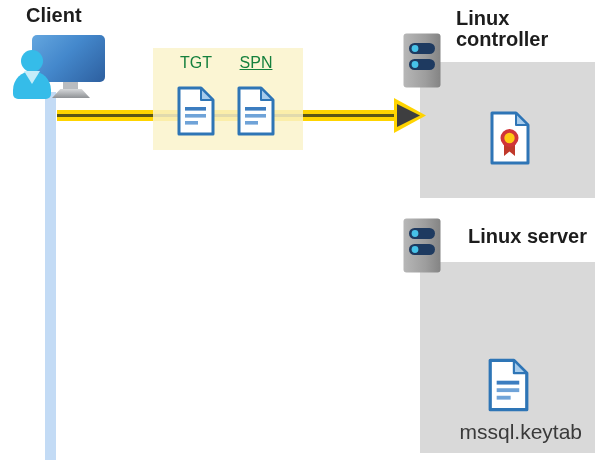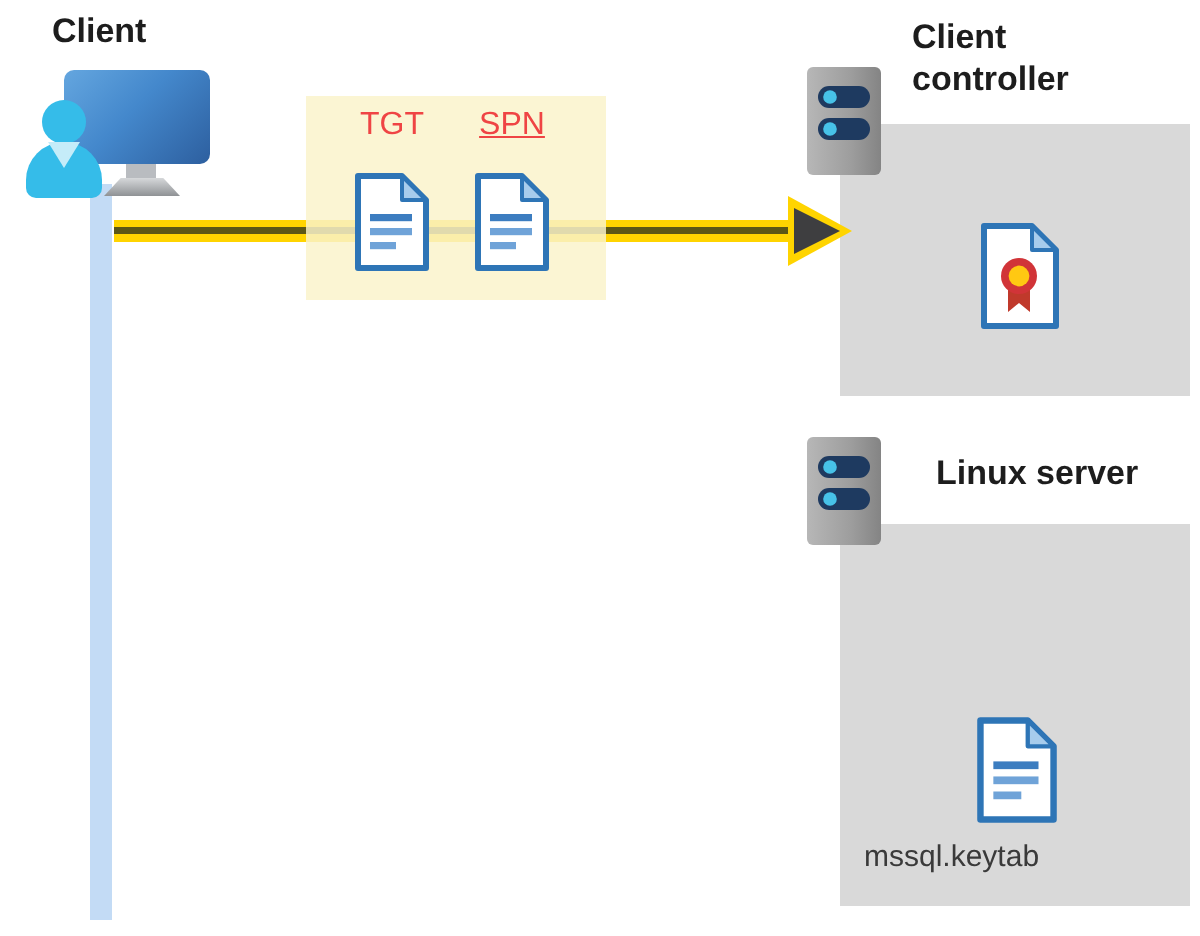--- a/index.html
+++ b/index.html
@@ -1,21 +1,21 @@
 <!DOCTYPE html>
 <html><head>
 <meta charset="utf-8">
 <style>
   html,body{margin:0;padding:0;}
   body{font-family:"Liberation Sans","DejaVu Sans",sans-serif;background:#fff;}
   .canvas{position:relative;width:600px;height:468px;background:#ffffff;overflow:hidden;}
   .abs{position:absolute;}
 
   
-  .title{font-weight:bold;color:#1d1d1d;font-size:17px;line-height:21px;}
+  .title{font-weight:bold;color:#1d1d1d;font-size:20px;line-height:21px;}
   .client-title{left:26px;top:5px;}
   .dc-title{left:456px;top:8px;width:125px;}
   .lx-title{left:456px;top:226px;width:140px;margin-left:12px;}
 
   
   .monitor{left:32px;top:35px;width:73px;height:47px;border-radius:5px;
     background:linear-gradient(135deg,#64a6df 0%,#4488cc 45%,#2d5f9f 100%);z-index:4;}
   .stand-neck{left:63px;top:82px;width:15px;height:7px;background:#b9bcc0;z-index:3;}
   .stand-base{left:52px;top:89px;width:38px;height:9px;
     clip-path:polygon(22% 0,78% 0,100% 100%,0 100%);
@@ -31,40 +31,40 @@
   
   .arrow-shaft{left:57px;top:110px;width:345px;height:11px;z-index:2;
     background:linear-gradient(180deg,#ffd400 0%,#ffd400 34%,#5c5716 34%,#5c5716 64%,#ffd400 64%,#ffd400 100%);}
   .arrow-head{left:394px;top:98px;width:32px;height:35px;background:#ffd400;
     clip-path:polygon(0 0,100% 50%,0 100%);z-index:3;}
   .arrow-head-inner{left:397px;top:104px;width:23px;height:23px;background:#3e3e40;
     clip-path:polygon(0 0,100% 50%,0 100%);z-index:4;}
 
   
   .ticket-box{left:153px;top:48px;width:150px;height:102px;background:rgba(250,243,202,0.84);z-index:5;}
-  .ticket-label{top:54px;width:40px;text-align:center;font-size:16px;color:#ef4444;z-index:7;}
+  .ticket-label{top:54px;width:40px;text-align:center;font-size:16px;color:#15803d;z-index:7;}
   .tgt-label{left:176px;}
   .spn-label{left:236px;text-decoration:underline;}
   .doc-tgt{left:176px;top:86px;z-index:7;}
   .doc-spn{left:236px;top:86px;z-index:7;}
 
   
   .panel{background:#d9d9d9;z-index:0;}
   .dc-panel{left:420px;top:62px;width:175px;height:136px;}
   .lx-panel{left:420px;top:262px;width:175px;height:191px;}
 
   
   .server{z-index:2;}
   .server-dc{left:403px;top:33px;}
   .server-lx{left:403px;top:218px;}
 
   .cert-icon{left:489px;top:111px;z-index:2;}
   .sql-icon{left:485px;top:282px;z-index:2;}
   .doc-keytab{left:487px;top:358px;z-index:2;}
-  .keytab-label{left:432px;top:420px;width:150px;text-align:left;font-size:15px;color:#3a3a3a;z-index:2;}
+  .keytab-label{left:432px;top:420px;width:150px;text-align:right;font-size:21px;color:#3a3a3a;z-index:2;}
 </style>
 </head>
 <body>
 
 <div class="canvas">
 
   <svg width="0" height="0" style="position:absolute">
     <defs>
       <linearGradient id="srvgrad" x1="0" y1="0" x2="1" y2="0">
         <stop offset="0" stop-color="#b7b7b7"></stop>
@@ -108,21 +108,21 @@
     <svg width="40" height="50" viewBox="0 0 40 50">
       <path d="M3 2 H25 L37 14 V48 H3 Z" fill="#ffffff" stroke="#2E75B6" stroke-width="3" stroke-linejoin="round"></path>
       <path d="M25 2 L37 14 H25 Z" fill="#A7CCEC" stroke="#2E75B6" stroke-width="2" stroke-linejoin="round"></path>
       <rect x="9" y="21" width="21" height="3.6" fill="#3C7DC0"></rect>
       <rect x="9" y="28" width="21" height="3.6" fill="#6FA3D8"></rect>
       <rect x="9" y="35" width="13" height="3.6" fill="#6FA3D8"></rect>
     </svg>
   </div>
 
   <div class="abs panel dc-panel"></div>
-  <div class="abs title dc-title">Client controller</div>
+  <div class="abs title dc-title">Linux controller</div>
   <div class="abs server server-dc">
     <svg width="38" height="55" viewBox="0 0 38 55">
       <rect x="0.5" y="0.5" width="37" height="54" rx="3" fill="url(#srvgrad)"></rect>
       <rect x="6" y="10" width="26" height="11" rx="5.5" fill="#1E3A60"></rect>
       <circle cx="12" cy="15.5" r="3.4" fill="#47C2E8"></circle>
       <rect x="6" y="26" width="26" height="11" rx="5.5" fill="#1E3A60"></rect>
       <circle cx="12" cy="31.5" r="3.4" fill="#47C2E8"></circle>
     </svg>
   </div>
   <div class="abs cert-icon">

